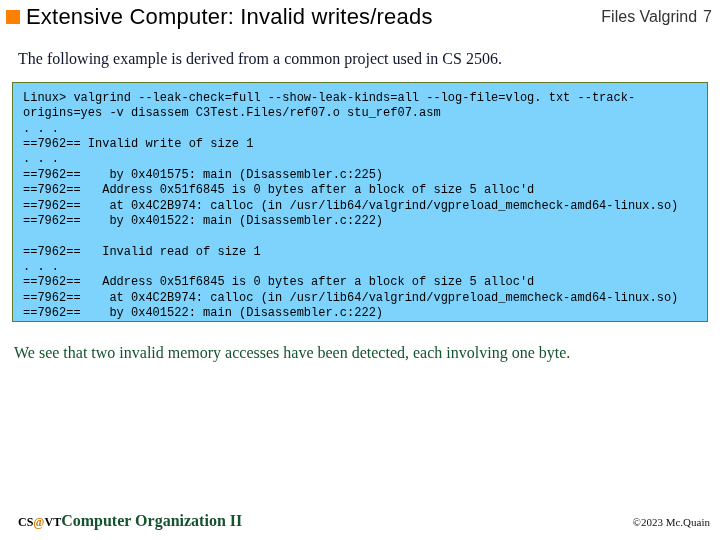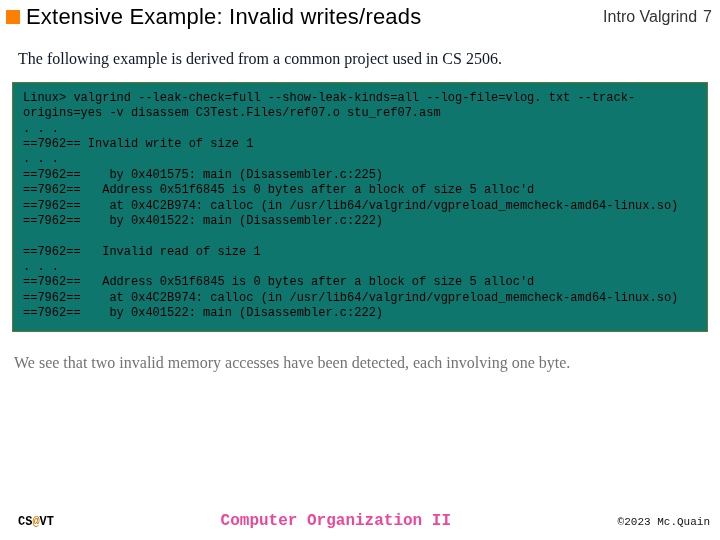--- a/index.html
+++ b/index.html
@@ -37,63 +37,62 @@
     margin-top: 4px;
   }
   .top-right .pg { margin-left: 6px; }
   .intro {
     font-size: 16px;
     padding: 18px 10px 8px 18px;
     color: #0f172a;
   }
   .codeblock {
     margin: 6px 12px 0 12px;
-    background: #0f766e;
+    background: #7dd3fc;
     border: 1px solid #5f7a28;
-    padding: 8px 10px 10px 10px;
+    padding: 8px 10px 0 10px;
     font-family: "Courier New", monospace;
     font-size: 12px;
     line-height: 1.28;
     color: #000;
     white-space: pre-wrap;
     word-break: break-word;
   }
   .aftertext {
     font-size: 16px;
     padding: 22px 12px 0 14px;
-    color: #737373;
+    color: #14532d;
   }
   .footer {
     position: absolute;
     left: 0; right: 0; bottom: 10px;
     display: flex;
     align-items: baseline;
     padding: 0 10px 0 18px;
-    font-family: Liberation Mono, monospace;
+    font-family: Liberation Serif, serif;
     margin-top: 36px;
   }
   .csvt { font-weight: bold; font-size: 12px; color: #000; }
   .csvt .at { color: #cc7a00; }
   .foot-center {
     flex: 1 1 auto;
-    text-align: center;
     font-weight: bold;
     font-size: 16px;
-    color: #ec4899;
+    color: #14532d;
   }
   .copyright { font-size: 11px; color: #111; }
 </style>
 </head>
 <body>
 
 <div class="header">
   <div class="orange-box"></div>
-  <div class="title">Extensive Example: Invalid writes/reads</div>
+  <div class="title">Extensive Computer: Invalid writes/reads</div>
   <div class="top-right">
-    <span>Intro Valgrind</span><span class="pg">7</span>
+    <span>Files Valgrind</span><span class="pg">7</span>
   </div>
 </div>
 
 <div class="intro">The following example is derived from a common project used in CS 2506.</div>
 
 <div class="codeblock">Linux&gt; valgrind --leak-check=full --show-leak-kinds=all --log-file=vlog. txt --track-origins=yes -v disassem C3Test.Files/ref07.o stu_ref07.asm
 . . .
 ==7962== Invalid write of size 1
 . . .
 ==7962==    by 0x401575: main (Disassembler.c:225)

